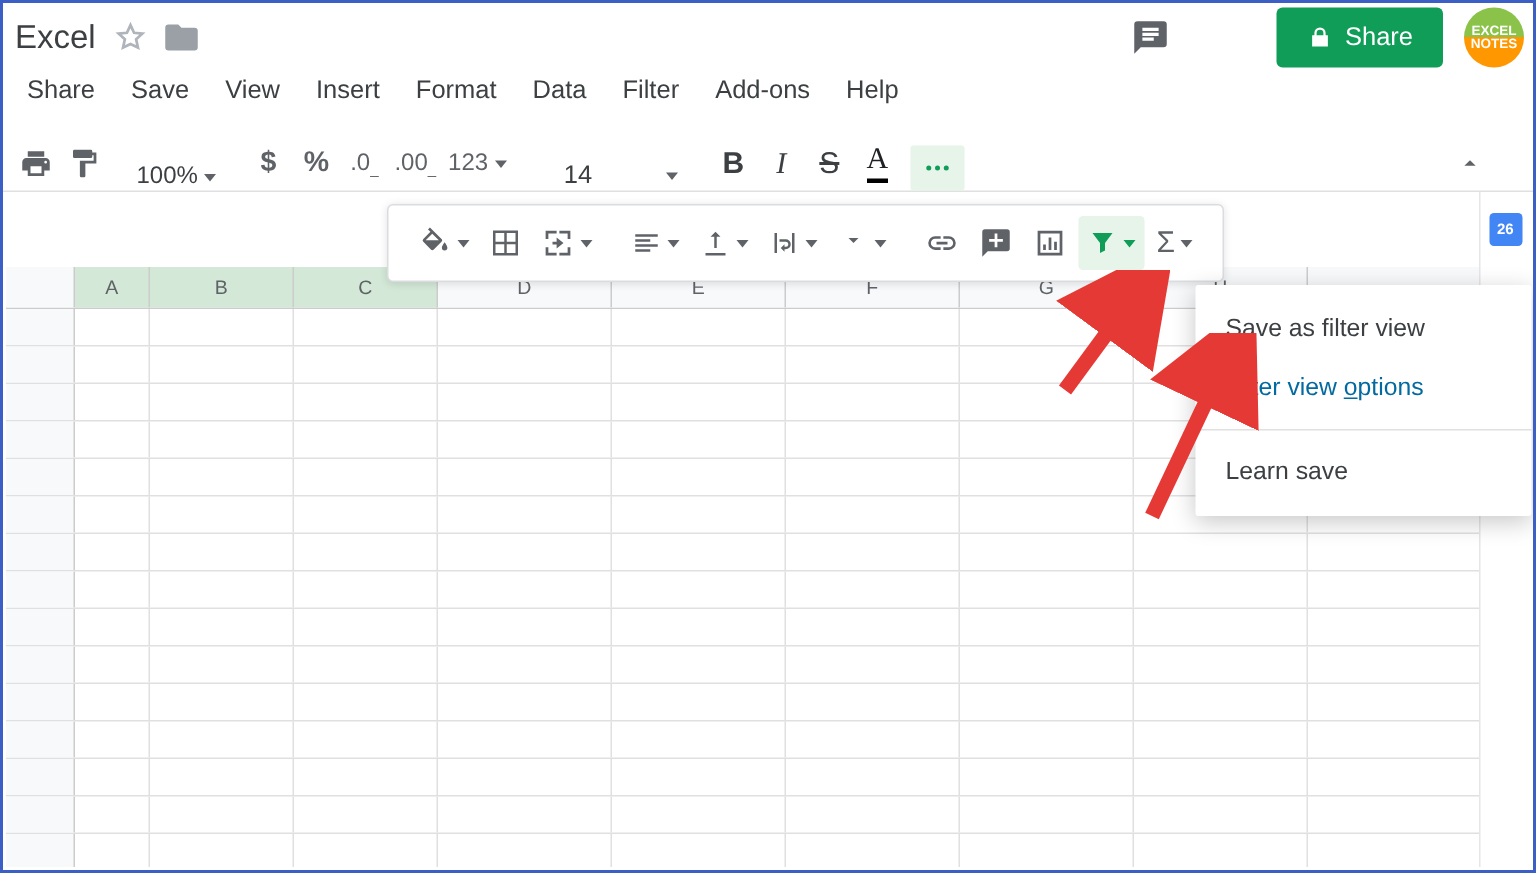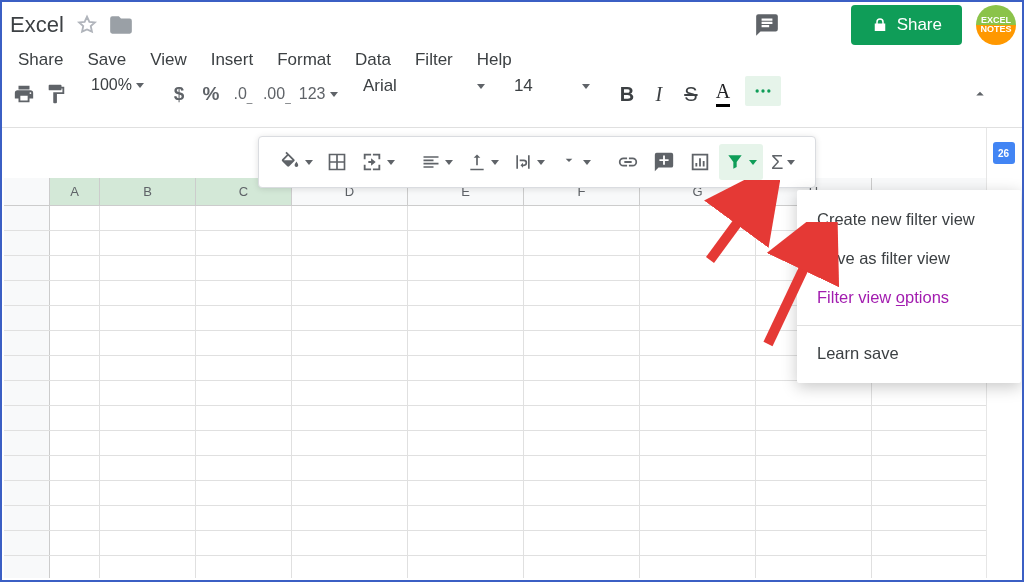--- a/index.html
+++ b/index.html
@@ -74,21 +74,21 @@
   }
   .status-text {
     margin-left: 18px;
     color: #5f6368;
     text-decoration: underline;
     font-size: 17px;
   }
   .toolbar-row {
     height: 52px;
     display: flex;
-    align-items: flex-start;
+    align-items: flex-end;
     border-bottom: 1px solid #e0e0e0;
     padding: 0 20px 0 6px;
     position: relative;
   }
   .tb-btn {
     height: 36px;
     min-width: 32px;
     padding: 0 4px;
     display: inline-flex;
     align-items: center;
@@ -160,21 +160,21 @@
     box-shadow: 0 4px 16px rgba(0,0,0,0.22);
     border-radius: 2px;
     padding: 10px 0;
     z-index: 25;
   }
   .dropdown-item {
     padding: 10px 20px;
     font-size: 16.5px;
     color: #3c4043;
   }
-  .dropdown-item.disabled { color: #a21caf; }
+  .dropdown-item.disabled { color: #0369a1; }
   .dropdown-divider { height: 1px; background: #e0e0e0; margin: 8px 0; }
   .under-c { text-decoration: underline; text-underline-offset: 2px; }
   .grid {
     position: absolute;
     top: 176px; left: 2px; right: 2px; bottom: 2px;
     background: #fff;
     overflow: hidden;
   }
   .col-headers {
     display: flex;
@@ -267,20 +267,21 @@
 </div>
 
 <div class="menubar">
   <span class="menu-item">Share</span>
   <span class="menu-item">Save</span>
   <span class="menu-item">View</span>
   <span class="menu-item">Insert</span>
   <span class="menu-item">Format</span>
   <span class="menu-item">Data</span>
   <span class="menu-item">Filter</span>
+  <span class="menu-item">Add-ons</span>
   <span class="menu-item">Help</span>
 </div>
 
 <div class="toolbar-row">
   <span class="tb-btn">
     <svg width="22" height="22" viewBox="0 0 24 24">
         <path fill="#5f6368" d="M19 8H5a3 3 0 0 0-3 3v6h4v4h12v-4h4v-6a3 3 0 0 0-3-3zm-3 11H8v-5h8v5zm3-7a1 1 0 1 1 0-2 1 1 0 0 1 0 2zM18 3H6v4h12V3z"></path>
       </svg>
   </span>
   <span class="tb-btn">
@@ -295,24 +296,20 @@
   </span>
   <span class="tb-sep"></span>
   <span class="tb-btn" style="font-weight:bold;font-size:19px;">$</span>
   <span class="tb-btn" style="font-weight:bold;font-size:19px;">%</span>
   <span class="tb-btn" style="font-size:16px;">.0<span style="font-size:10px;position:relative;top:4px;">_</span></span>
   <span class="tb-btn" style="font-size:16px;">.00<span style="font-size:10px;position:relative;top:4px;">_</span></span>
   <span class="tb-btn">
     <span style="font-size:16px;">123</span>&nbsp;<span class="dd-carat"></span>
   </span>
   <span class="tb-sep"></span>
-  <span class="font-picker">
-    <span>Arial</span>
-    <span class="dd-carat"></span>
-  </span>
   <span class="tb-sep"></span>
   <span class="size-picker">
     <span>14</span>
     <span class="dd-carat"></span>
   </span>
   <span class="tb-sep"></span>
   <span class="tb-btn" style="font-weight:bold;font-size:20px;color:#3c4043;">B</span>
   <span class="tb-btn" style="font-style:italic;font-family:serif;font-size:20px;color:#3c4043;">I</span>
   <span class="tb-btn" style="font-size:20px;text-decoration:line-through;color:#3c4043;">S</span>
   <span class="tb-btn">
@@ -624,23 +621,20 @@
       </svg>
     <span class="dd-carat" style="border-top-color:#0f9d58;"></span>
   </span>
   <span class="sec-btn">
     <span style="font-size:20px;">Σ</span>
     <span class="dd-carat"></span>
   </span>
 </div>
 
 <div class="dropdown-menu">
-  <div class="dropdown-item">
-    <span class="under-c">C</span><span>reate new filter view</span>
-  </div>
   <div class="dropdown-item">Save as filter view</div>
   <div class="dropdown-item disabled">
     <span>Filter view </span><span class="under-c">o</span><span>ptions</span>
   </div>
   <div class="dropdown-divider"></div>
   <div class="dropdown-item">Learn save</div>
 </div>
 
 <div class="arrow" style="top:178px;left:688px;">
   <svg width="90" height="90" viewBox="0 0 90 90">

